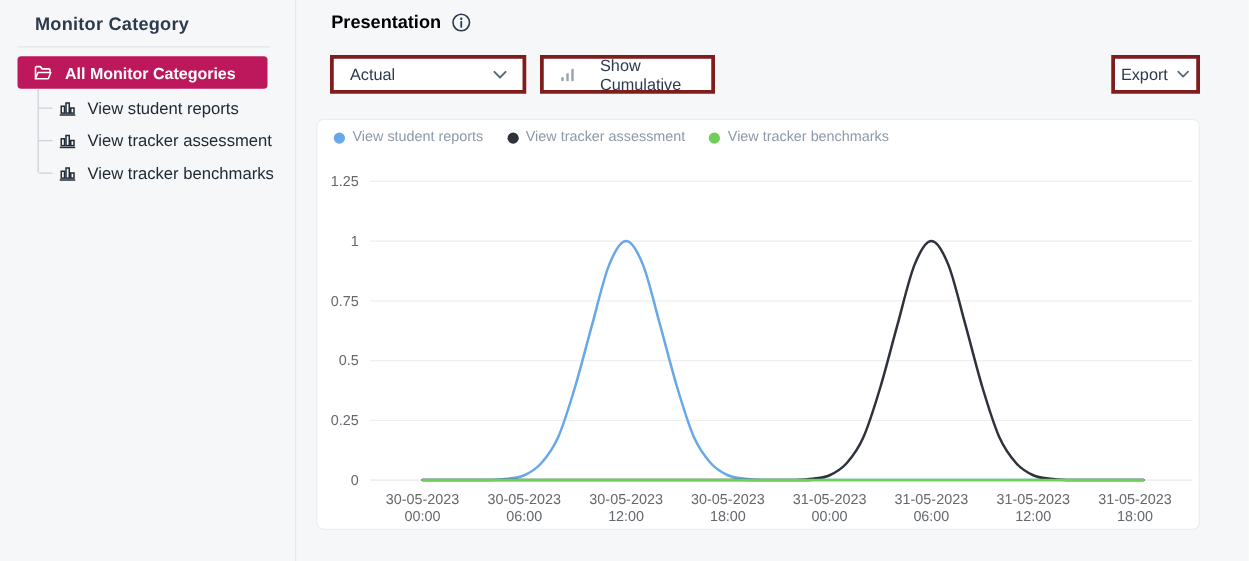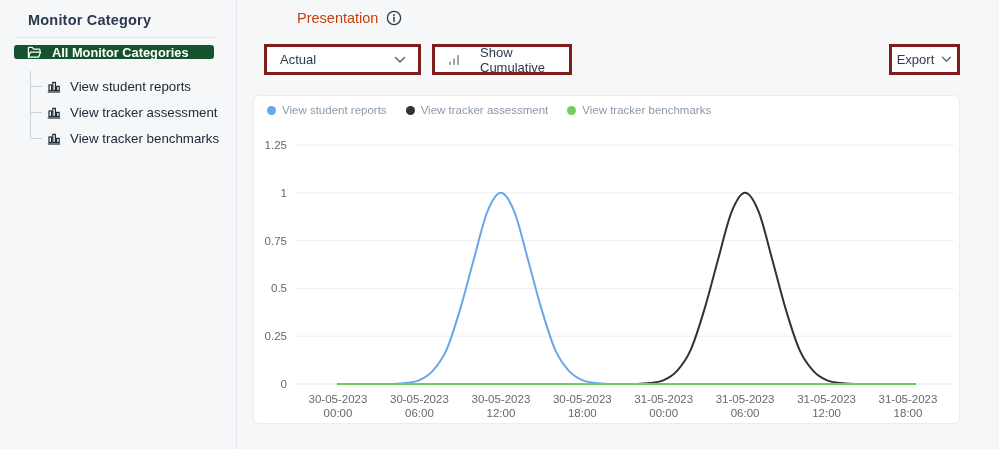--- a/index.html
+++ b/index.html
@@ -9,36 +9,36 @@
     background: #f6f7f8;
     font-family: "Liberation Sans", sans-serif;
     overflow: hidden;
     color: #2c3a4e;
   }
   
   .sidebar { position: absolute; left:0; top:0; width:237px; height:449px; border-right:1px solid #e7e9ec; }
   .sidebar-title { position:absolute; left:28px; top:12px; font-size:14.5px; font-weight:700; color:#2c3a4e; letter-spacing:.2px; }
   .sidebar-divider { position:absolute; left:14px; top:37px; width:202px; height:1px; background:#e3e5e9; }
   .tree-root {
-    position:absolute; left:14px; top:45px; width:200px; height:14px;
-    background:#14532d; border-radius:3px; color:#fff;
+    position:absolute; left:14px; top:45px; width:200px; height:26px;
+    background:#be185d; border-radius:3px; color:#fff;
     display:flex; align-items:center; gap:10px; padding-left:13px;
     font-size:12.8px; font-weight:700; cursor:pointer;
   }
   .tree-lines { position:absolute; pointer-events:none; }
   .tree-vline { position:absolute; left:30px; top:71px; width:1px; height:67px; background:#ccd1d7; }
   .tree-hline { position:absolute; left:31px; width:11px; height:1px; background:#ccd1d7; }
   .tree-children { position:absolute; left:0; top:73px; width:237px; }
   .tree-item {
     display:flex; align-items:center; gap:9px; height:26px; padding-left:47px;
     font-size:13.3px; color:#202b38; cursor:pointer;
   }
   
   .main-title { position:absolute; left:265px; top:10px; display:flex; align-items:center; gap:8px;
-    font-size:14.5px; font-weight:400; color:#c2410c;margin-left:32px; }
+    font-size:14.5px; font-weight:700; color:#000000; }
   .ctrl {
     position:absolute; top:44px; height:31px; background:#fff;
     border:3px solid #7f1d1d; border-radius:0;
     display:flex; align-items:center; font-size:13px; color:#2c3a4e; cursor:pointer;
   }
   .select-actual { left:264px; width:157px; padding:0 12px 0 13px; justify-content:space-between; }
   .btn-cumulative { left:432px; width:140px; gap:19px; padding-left:13px; font-weight:500; }
   .btn-export { left:889px; width:71px; justify-content:center; gap:7px; }
   
   .chart-card { position:absolute; left:253px; top:95px; width:707px; height:329px;

